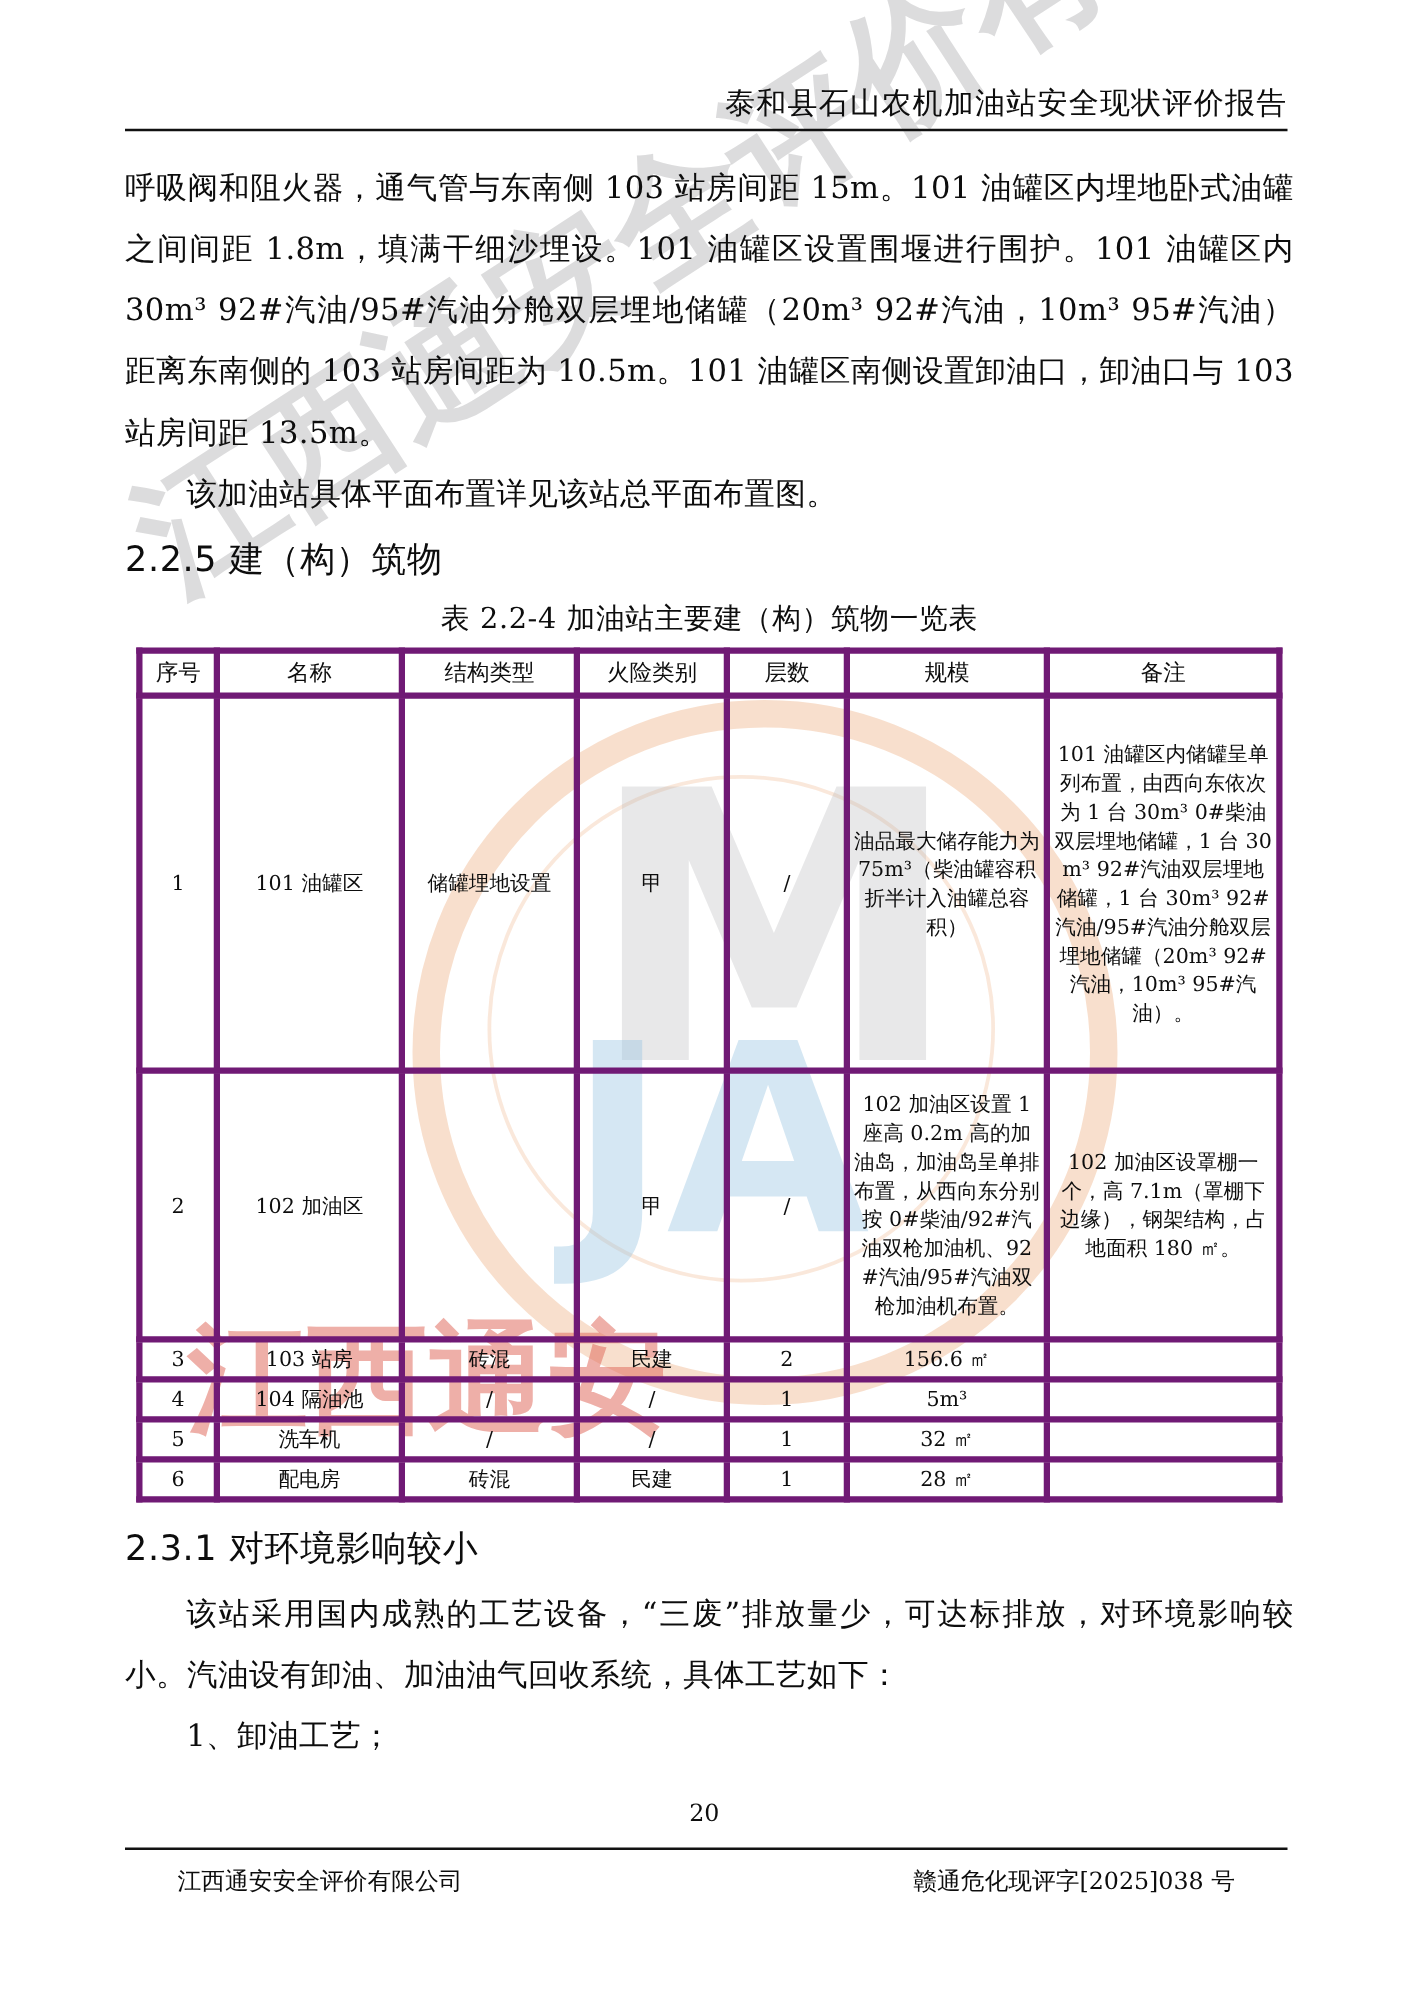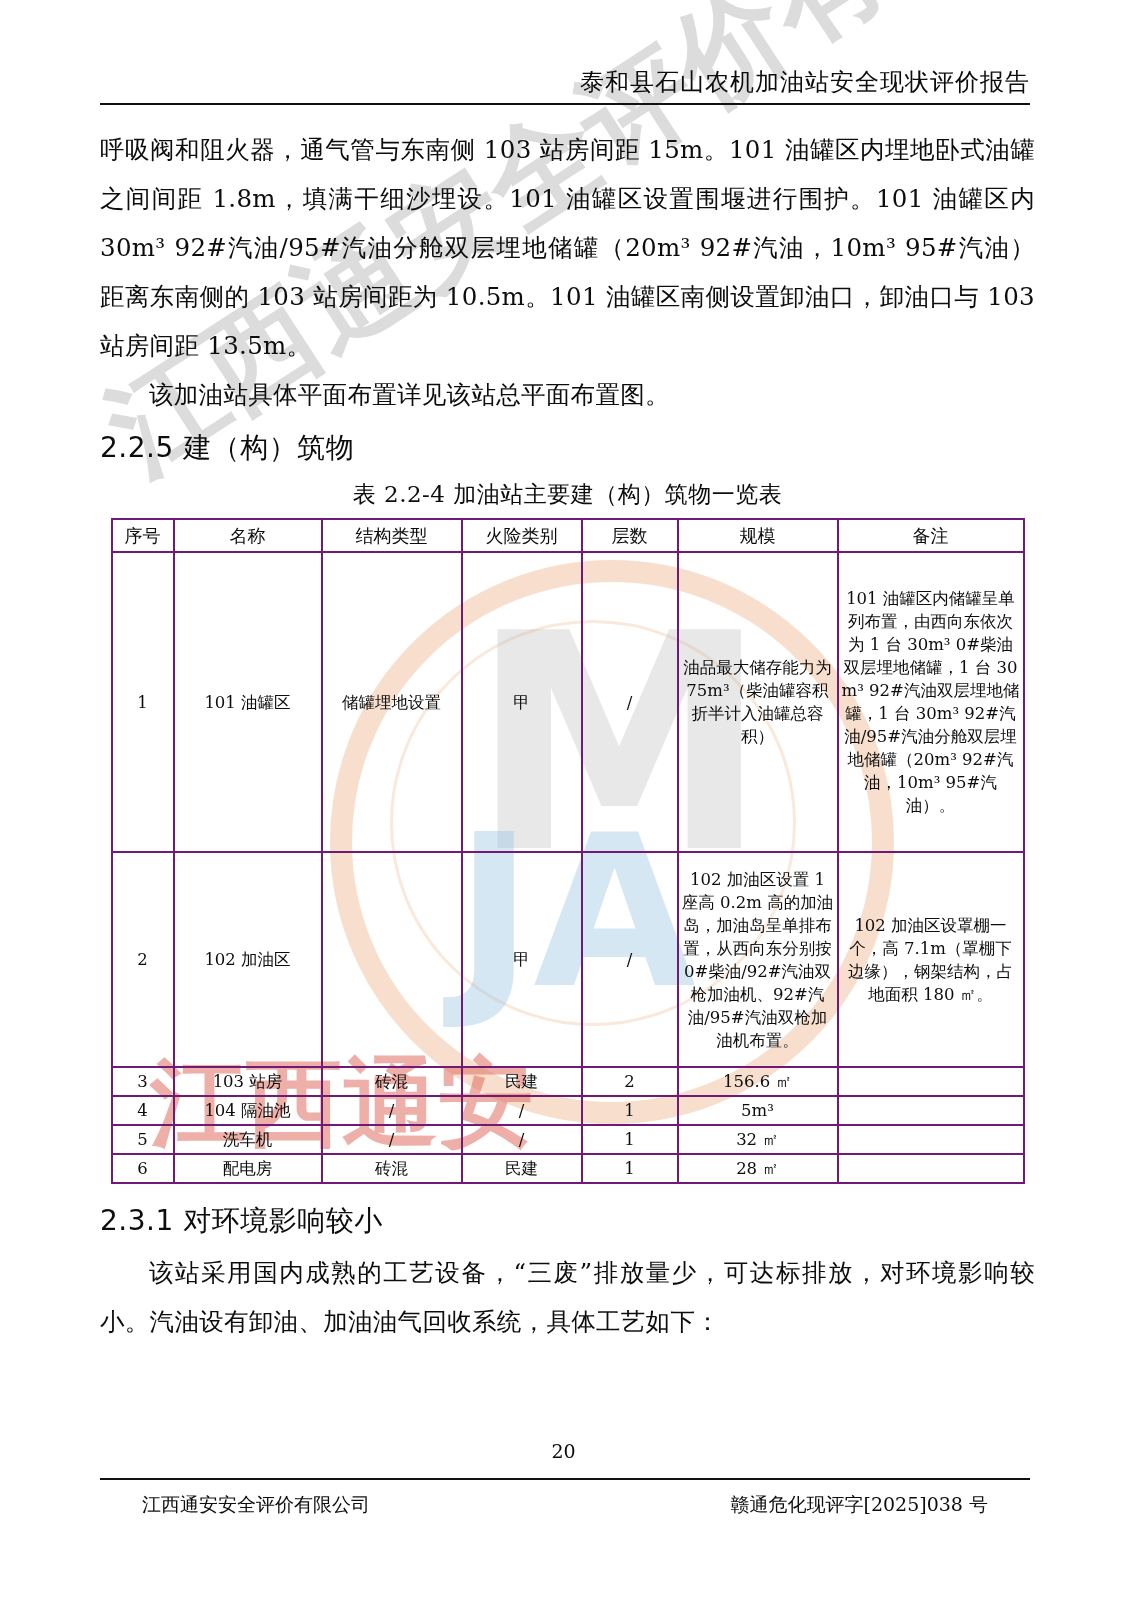--- a/index.html
+++ b/index.html
@@ -133,21 +133,21 @@
   }
 
   
   table.t {
     border-collapse: collapse;
     width: 912px;
     margin: 0 auto;
     table-layout: fixed;
   }
   table.t td, table.t th {
-    border: 2px solid #701a75;
+    border: 5px solid #701a75;
     font-size: 16.5px;
     line-height: 23px;
     text-align: center;
     vertical-align: middle;
     padding: 2px 3px;
     font-weight: normal;
     word-break: break-all;
   }
   table.t th {
     font-size: 18px;
@@ -296,20 +296,21 @@
             <td>1</td>
             <td>28 ㎡</td>
             <td></td>
           </tr>
         </tbody>
       </table>
 
       <h3 class="sec" style="margin-top:18px;">2.3.1 对环境影响较小</h3>
 
       <p class="para indent" style="margin-top:8px;">该站采用国内成熟的工艺设备，“三废”排放量少，可达标排放，对环境影响较小。汽油设有卸油、加油油气回收系统，具体工艺如下：</p>
+      <p class="para indent">1、卸油工艺；</p>
 
     </div>
 
     <div class="page-num">20</div>
     <div class="footer-rule"></div>
     <div class="footer">
       <span>江西通安安全评价有限公司</span>
       <span>赣通危化现评字[2025]038 号</span>
     </div>
 

